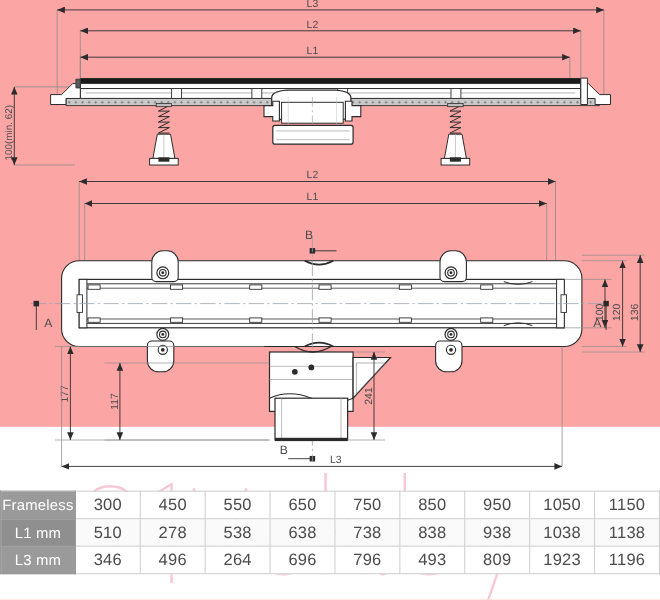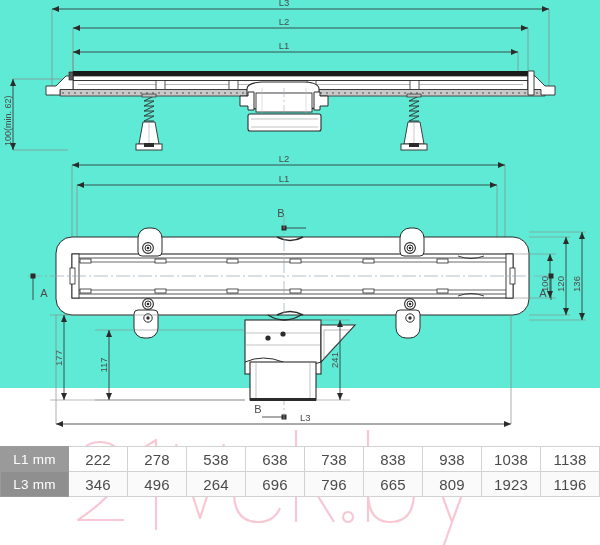--- a/index.html
+++ b/index.html
@@ -1,18 +1,18 @@
 <!DOCTYPE html>
 <html><head>
 <meta charset="utf-8">
 <style>
   html,body{margin:0;padding:0;background:#ffffff;}
   body{width:600px;height:545px;overflow:hidden;
        font-family:"Liberation Sans","DejaVu Sans",sans-serif;color:#3a3a3a;}
-  #stage{position:relative;width:600px;height:388px;background:#5eead4;text-decoration:underline;}
+  #stage{position:relative;width:600px;height:388px;background:#fca5a5;text-decoration:underline;}
   #drawing{position:absolute;left:0;top:0;width:600px;height:545px;}
   .wm{position:absolute;left:0;top:0;width:600px;height:545px;pointer-events:none;}
 
   
   #spec-table{position:absolute;left:0;top:446px;width:600px;
               border-collapse:collapse;table-layout:fixed;}
   #spec-table td{height:24px;font-size:15px;text-align:center;
                  border:1px solid #d2d2d2;padding:0;color:#4b4b4b;
                  letter-spacing:.2px;background:#fff;}
   #spec-table td.rowhead{background:#9a9a9a;color:#ffffff;font-size:13.5px;
@@ -309,39 +309,51 @@
         <line x1="56" y1="424" x2="511" y2="424" stroke="#2b2b2b" stroke-width=".8" marker-start="url(#arL)" marker-end="url(#ar)"></line>
         <text x="300" y="421" font-size="9.5" fill="#4b4b4b" text-anchor="start">L3</text>
       </g>
     </g>
     </g>
   </svg>
 
   <table id="spec-table">
     <tbody>
       <tr>
+        <td class="rowhead">Frameless</td>
+        <td>300</td>
+        <td>450</td>
+        <td>550</td>
+        <td>650</td>
+        <td>750</td>
+        <td>850</td>
+        <td>950</td>
+        <td>1050</td>
+        <td>1150</td>
+      </tr>
+      <tr>
         <td class="rowhead">L1 mm</td>
-        <td>222</td>
+        <td>510</td>
         <td>278</td>
         <td>538</td>
         <td>638</td>
         <td>738</td>
         <td>838</td>
         <td>938</td>
         <td>1038</td>
         <td>1138</td>
       </tr>
       <tr>
         <td class="rowhead">L3 mm</td>
         <td>346</td>
         <td>496</td>
         <td>264</td>
         <td>696</td>
         <td>796</td>
-        <td>665</td>
+        <td>493</td>
         <td>809</td>
         <td>1923</td>
         <td>1196</td>
       </tr>
     </tbody>
   </table>
 
 </div>
 
 </body></html>

